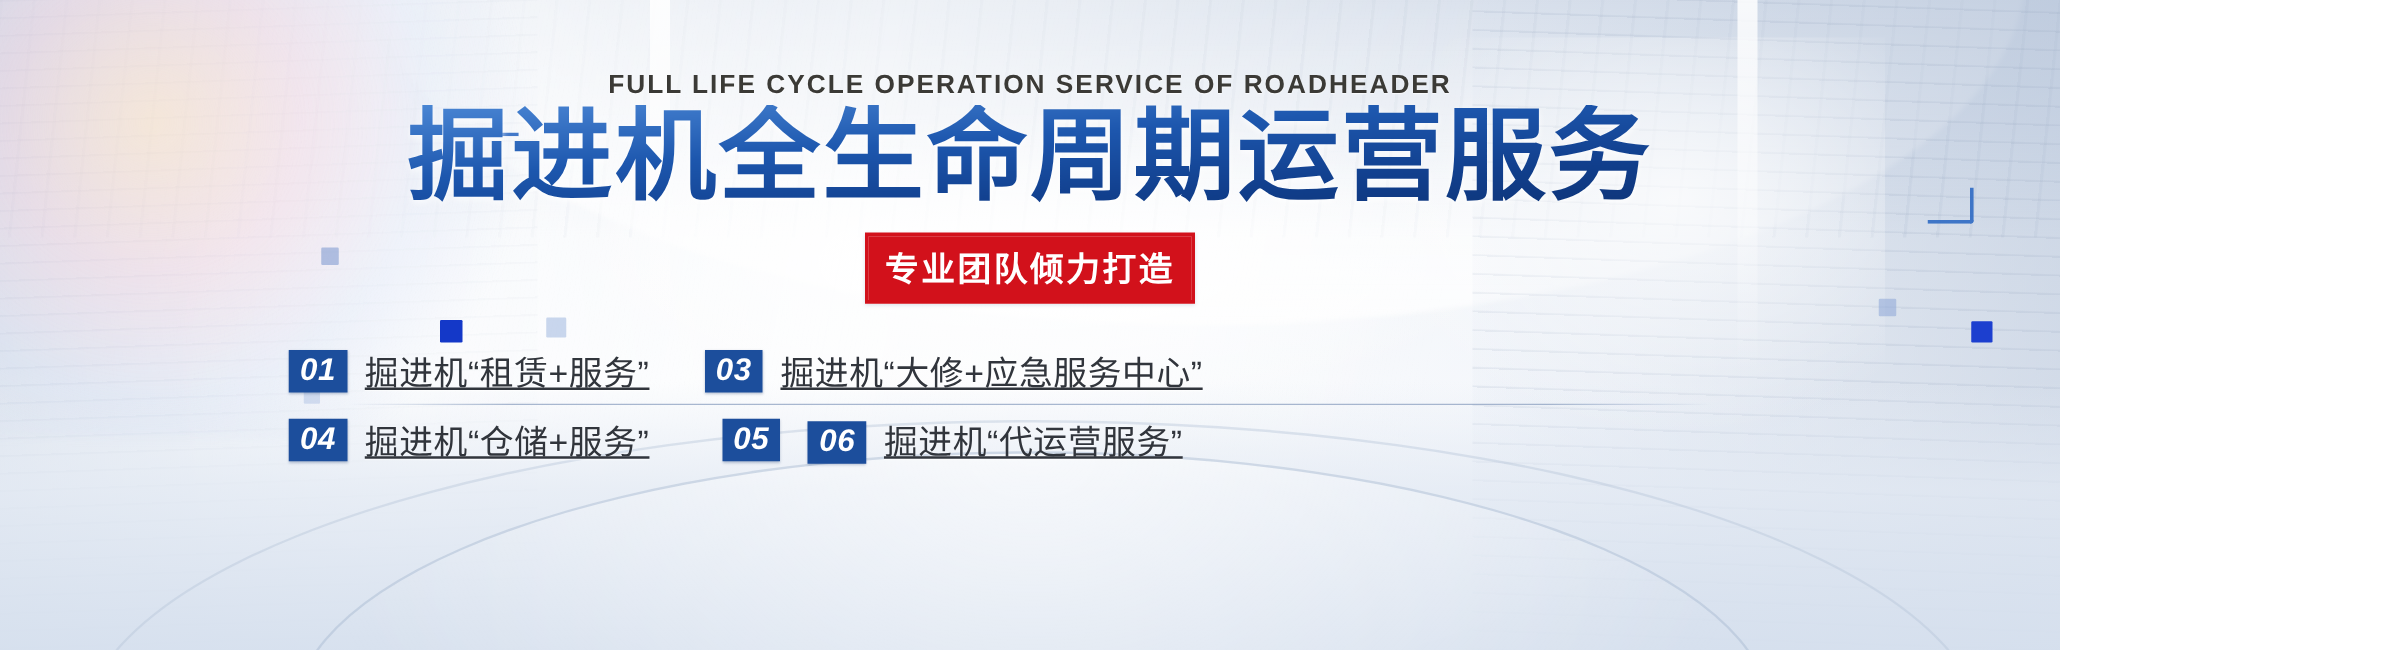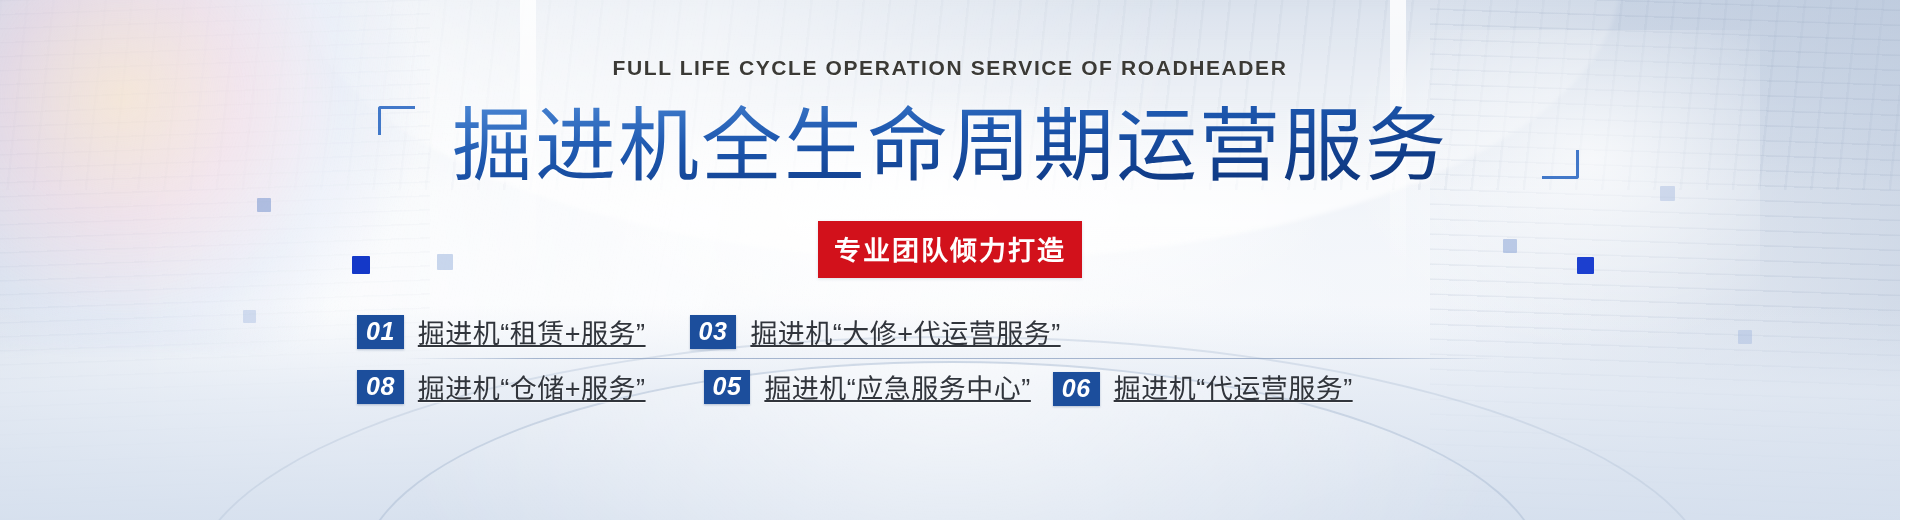--- a/index.html
+++ b/index.html
@@ -7,21 +7,21 @@
     margin: 0;
     padding: 0;
     background: #ffffff;
   }
   body {
     font-family: "Liberation Sans", "DejaVu Sans", sans-serif;
   }
 
   .banner {
     position: relative;
-    width: 1900px;
+    width: 1648px;
     height: 520px;
     overflow: hidden;
     background: #86efac;
   }
 
   
   .bg-base {
     position: absolute;
     inset: 0;
     background:
@@ -182,37 +182,37 @@
     margin-top: 56px;
     font-size: 21px;
     font-weight: bold;
     letter-spacing: 1.6px;
     color: #3b3a36;
     white-space: nowrap;
     text-shadow: 0 1px 1px rgba(255,255,255,0.8);
   }
 
   .headline {
-    margin-top: 24px;
+    margin-top: 4px;
     font-size: 81px;
-    font-weight: normal;
+    font-weight: bold;
     letter-spacing: 2px;
     line-height: 1.06;
     white-space: nowrap;
     background: linear-gradient(176deg, #3f7fd0 0%, #1d55ad 34%, #123f8e 70%, #0e3krbr 100%);
     background: linear-gradient(176deg, #4a86d4 0%, #1d57ae 38%, #113f8d 72%, #0d3376 100%);
     -webkit-background-clip: text;
     background-clip: text;
     color: transparent;
     -webkit-text-fill-color: transparent;
     filter: drop-shadow(0 2px 3px rgba(255,255,255,0.75));
   }
 
   .redbar {
-    margin-top: 31px;
+    margin-top: 16px;
     display: flex;
     align-items: center;
     border: 3px solid #d2111b;
     background: #ffffff;
     box-shadow: 0 1px 3px rgba(120,140,170,0.25);
   }
   .redbar-left {
     background: #d2111b;
     color: #ffffff;
     font-size: 27px;
@@ -325,34 +325,33 @@
 
     <div class="service-block">
 
       <div class="service-row">
         <div class="service-item" style="margin-left:2px;">
           <span class="service-num">01</span>
           <span class="service-text">掘进机“租赁+服务”</span>
         </div>
         <div class="service-item" style="margin-left:44px;">
           <span class="service-num">03</span>
-          <span class="service-text">掘进机“大修+代运营服务”</span>
+          <span class="service-text">掘进机“大修+应急服务中心”</span>
         </div>
       </div>
 
       <div class="service-divider"></div>
 
       <div class="service-row second">
         <div class="service-item" style="margin-left:2px;">
-          <span class="service-num">08</span>
+          <span class="service-num">04</span>
           <span class="service-text">掘进机“仓储+服务”</span>
         </div>
         <div class="service-item" style="margin-left:58px;">
           <span class="service-num">05</span>
-          <span class="service-text">掘进机“应急服务中心”</span>
         </div>
         <div class="service-item" style="margin-left:22px;align-items:flex-end;">
           <span class="service-num">06</span>
           <span class="service-text">掘进机“代运营服务”</span>
         </div>
       </div>
 
     </div>
   </div>
 </div>

